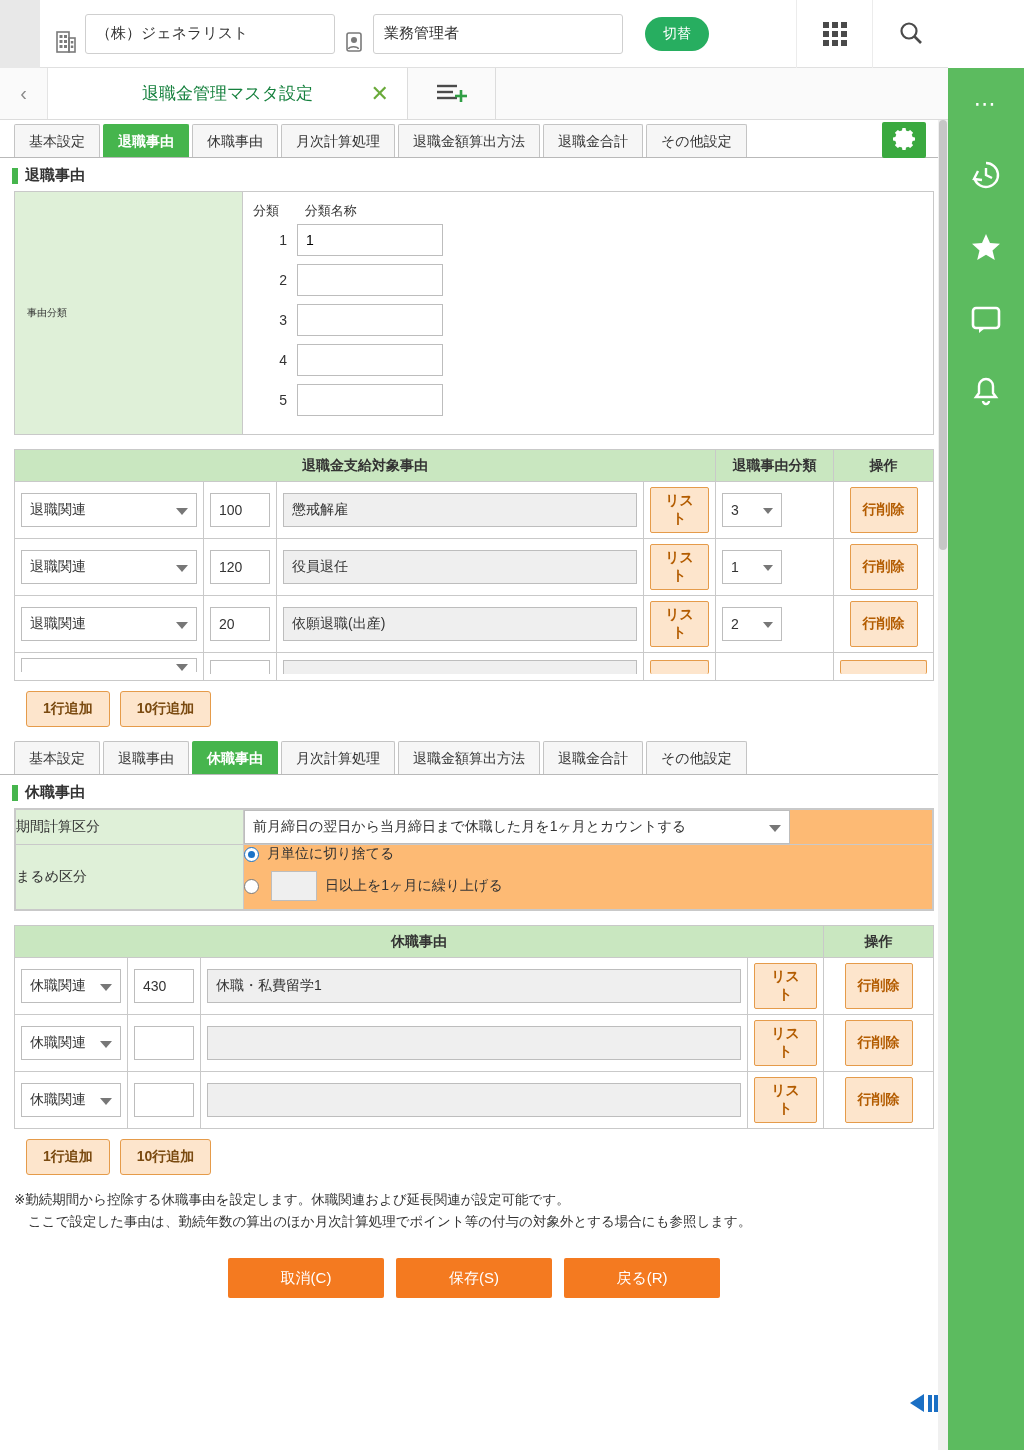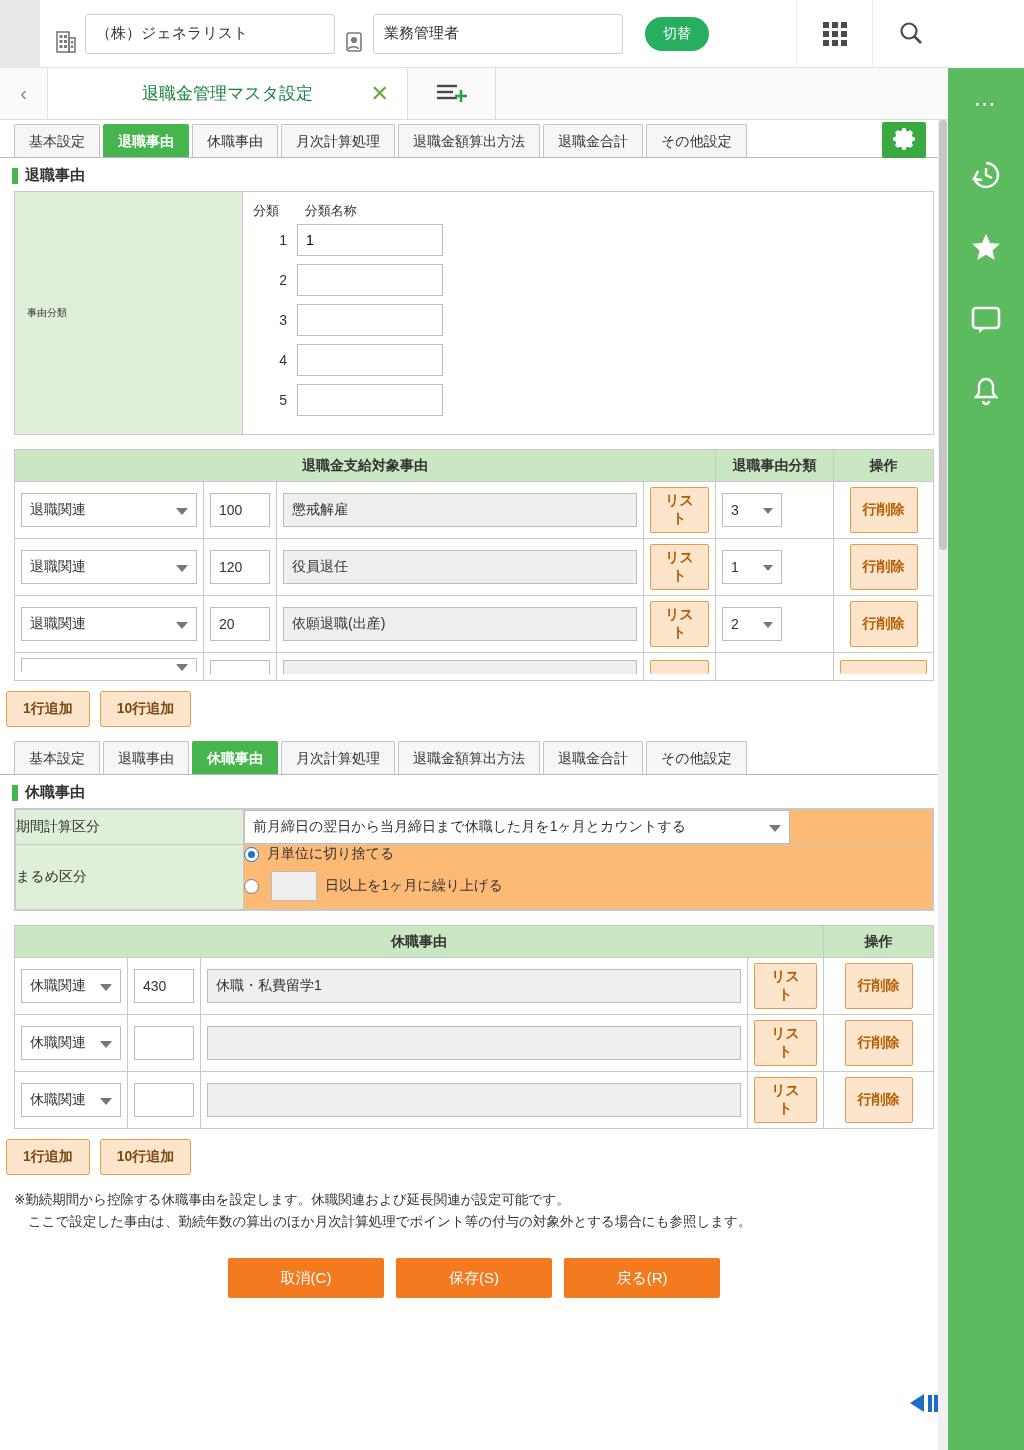--- a/index.html
+++ b/index.html
@@ -246,21 +246,21 @@
     color: #7a4a10;
     font-weight: bold;
     font-size: 14px;
     height: 36px;
     padding: 0 16px;
     margin: 10px 6px 10px 0;
     cursor: pointer;
     border-radius: 3px;
     font-family: "Liberation Sans", sans-serif;
   }
-  .addrow-wrap { margin-left: 6px; }
+  .addrow-wrap { margin-left: 26px; }
   
   .kv-table { border-collapse: collapse; width: 100%; }
   .kv-table td { border: 1px solid #c9c9c9; padding: 0; }
   .kv-label {
     width: 228px;
     background: #dff0d8;
     padding: 12px;
     font-size: 14px;
   }
   .kv-val { padding: 10px 12px; background: #fdba74; }

